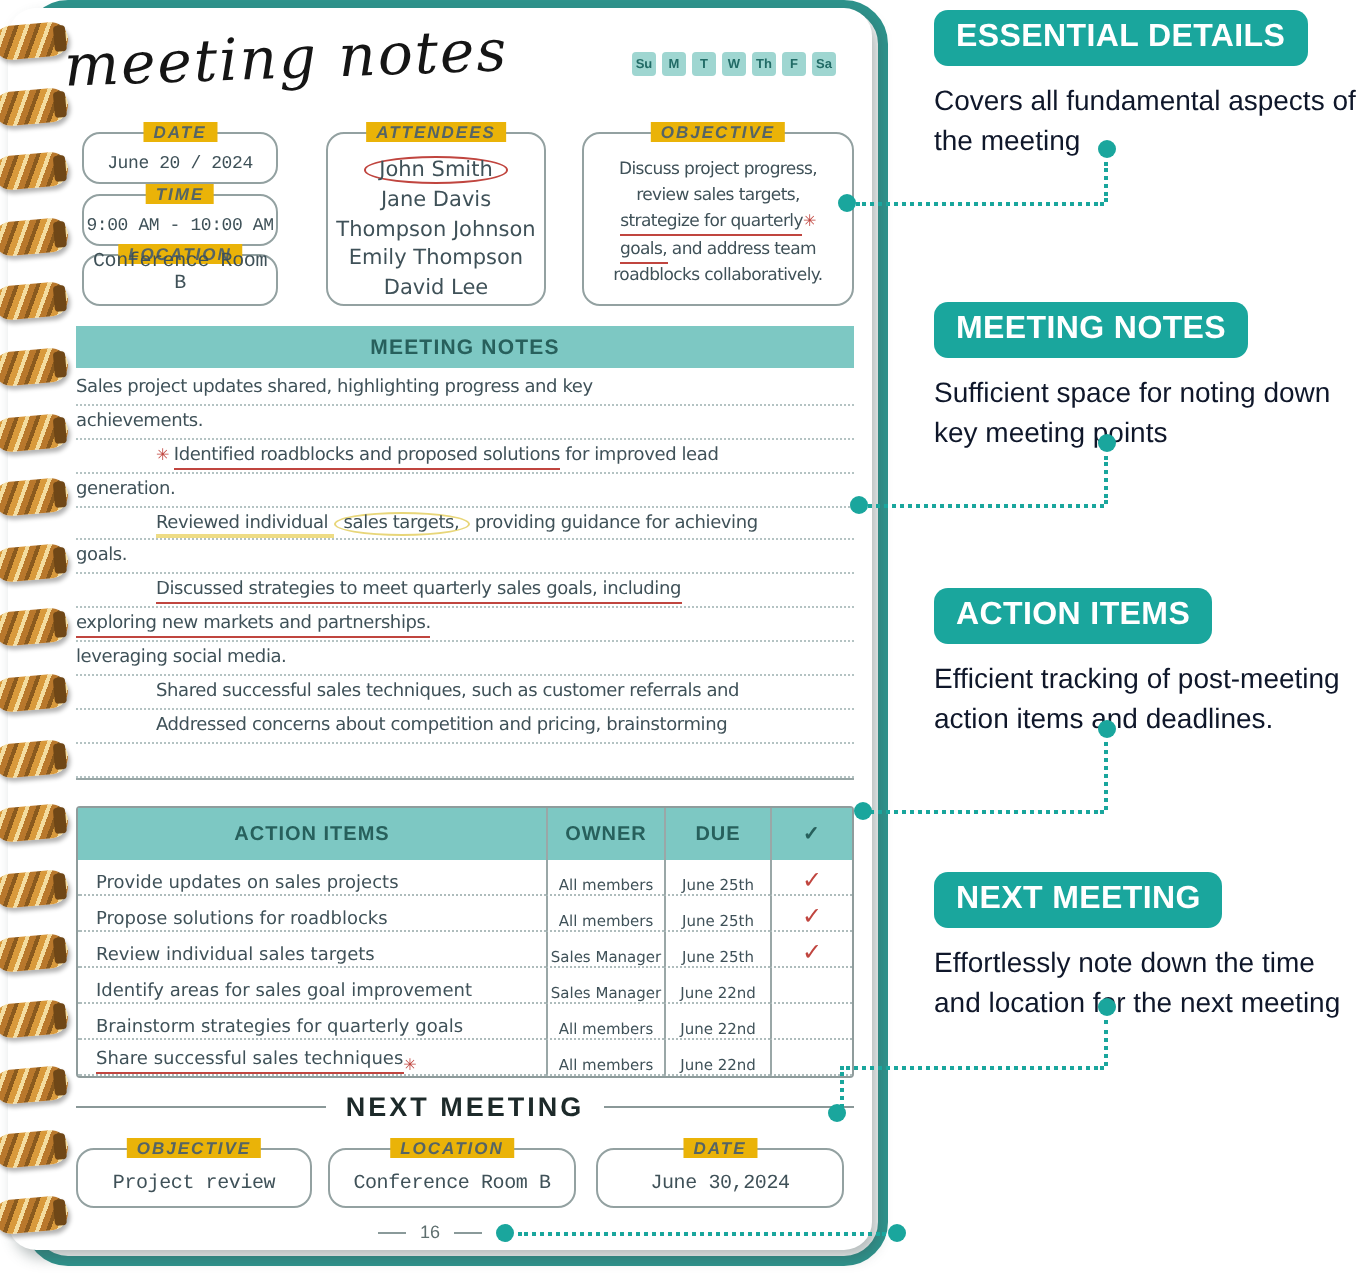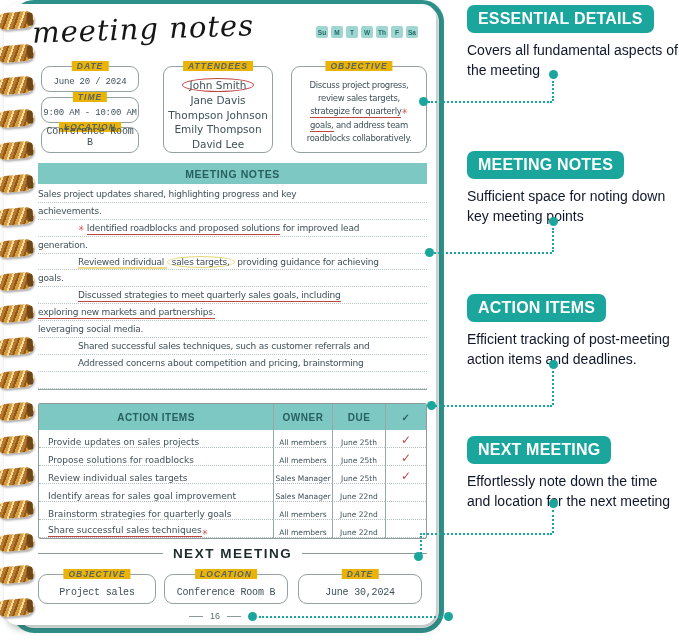--- a/index.html
+++ b/index.html
@@ -216,21 +216,21 @@
       <div class="td colsep chk"></div>
     </div>
 
   <div class="z2 nm-head">
     <i></i>
     <span>NEXT MEETING</span>
     <i></i>
   </div>
   <div class="fieldbox z2 botbox" style="left:38px;top:574px;width:118px;">
     <span class="flabel">OBJECTIVE</span>
-    <div class="fvalue hand">Project sales</div>
+    <div class="fvalue hand">Project review</div>
   </div>
   <div class="fieldbox z2 botbox" style="left:164px;top:574px;width:124px;">
     <span class="flabel">LOCATION</span>
     <div class="fvalue hand">Conference Room B</div>
   </div>
   <div class="fieldbox z2 botbox" style="left:298px;top:574px;width:124px;">
     <span class="flabel">DATE</span>
     <div class="fvalue hand">June 30,2024</div>
   </div>
 

